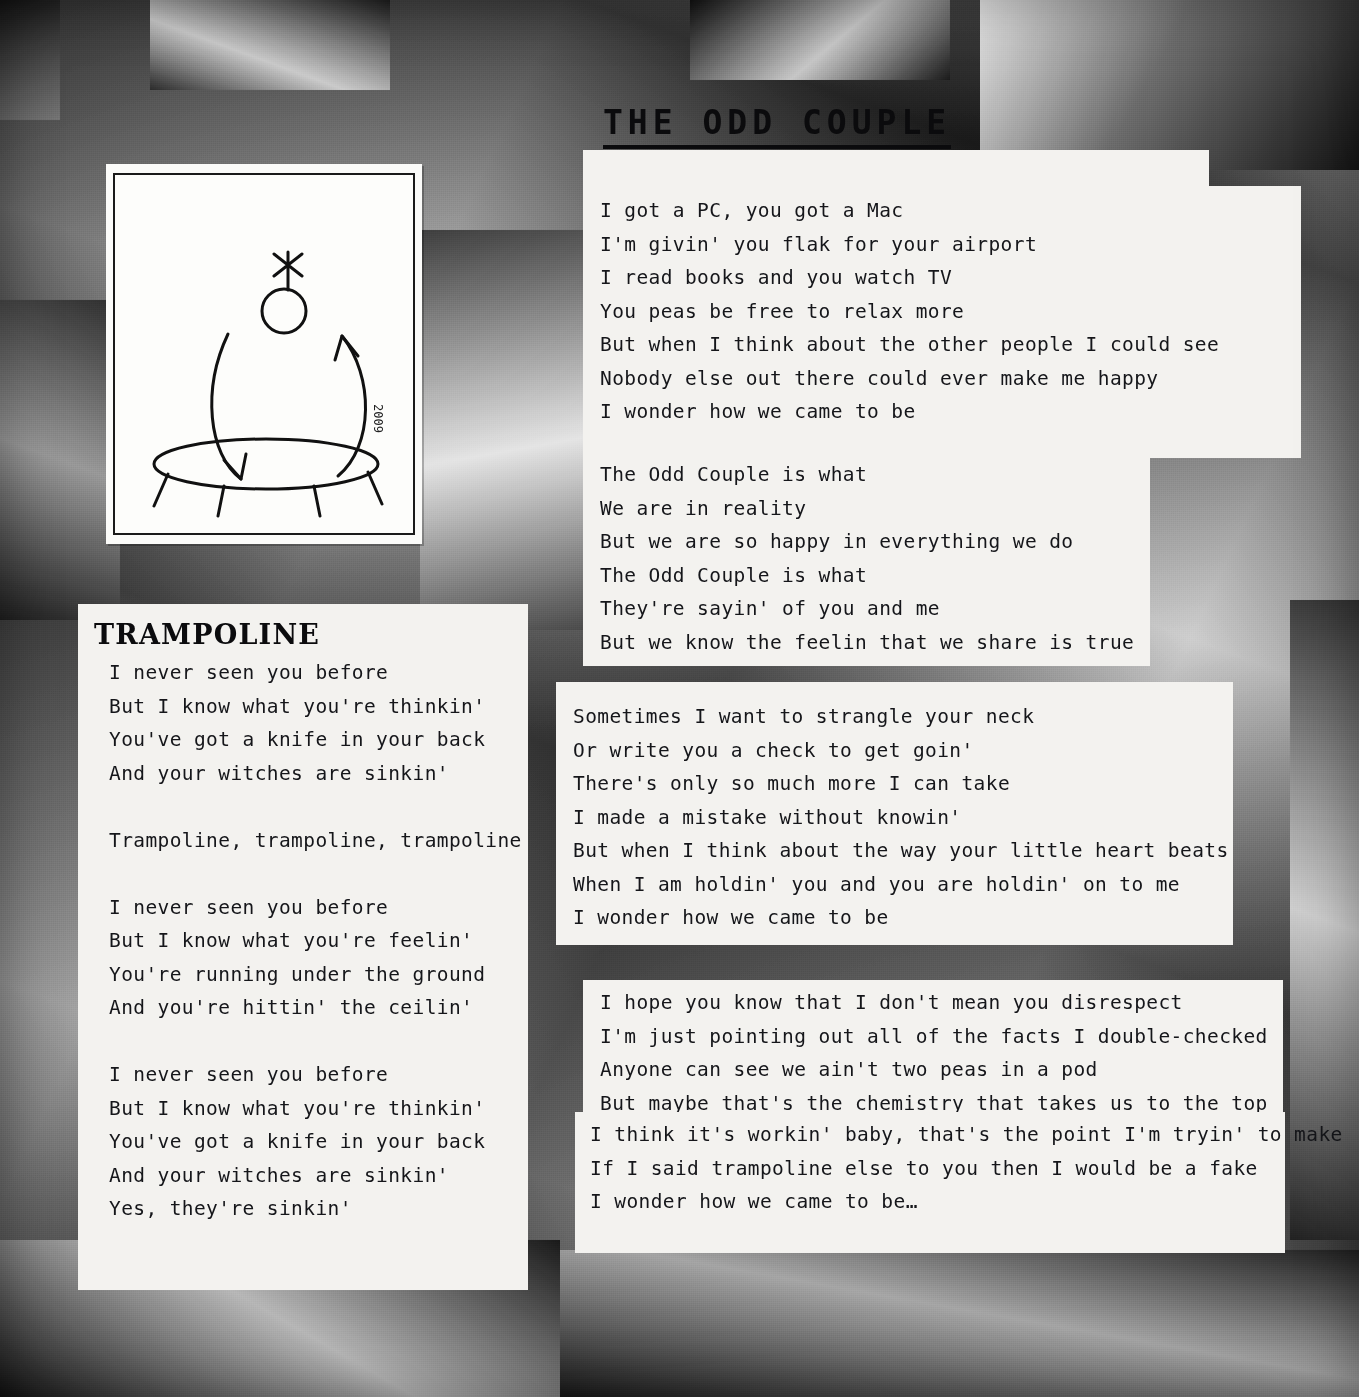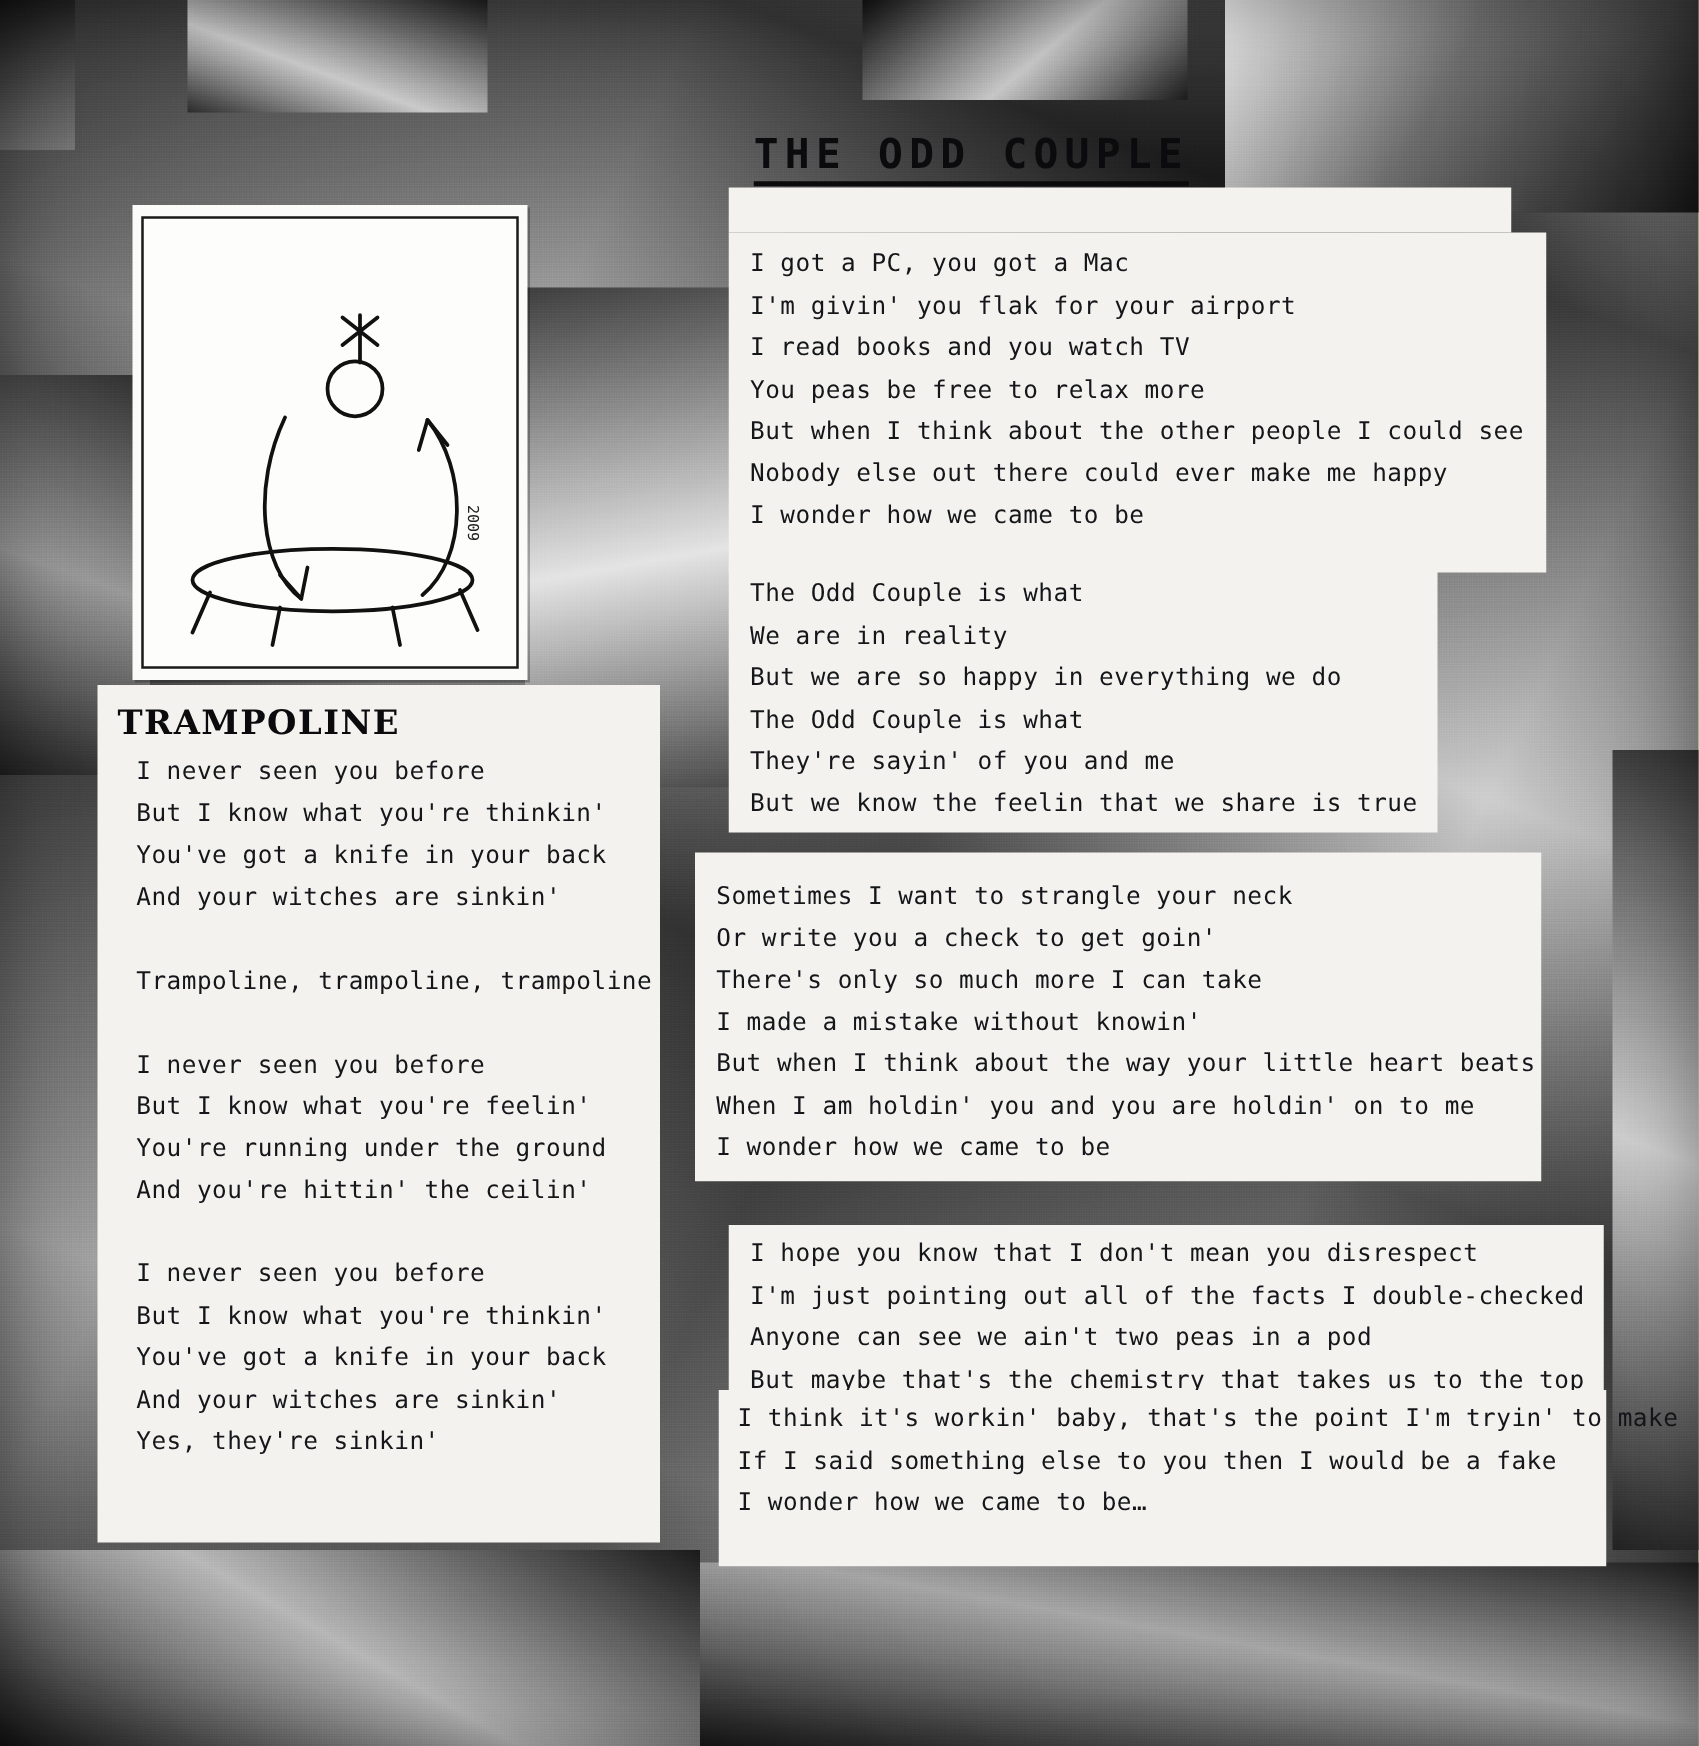--- a/index.html
+++ b/index.html
@@ -77,27 +77,27 @@
     font-family: "DejaVu Serif", serif;
     font-weight: bold;
     font-size: 27px;
     letter-spacing: 1.2px;
     color: #0b0b0d;
     line-height: 34px;
   }
 
   
   #panel-odd-head   { left: 583px; top: 150px;  width: 626px; height: 36px; }
-  #panel-odd-v1     { left: 583px; top: 186px;  width: 654px; height: 264px; padding: 8px 0 0 0; }
+  #panel-odd-v1     { left: 583px; top: 186px;  width: 718px; height: 264px; padding: 8px 0 0 0; }
   #panel-odd-ch1    { left: 583px; top: 452px;  width: 567px; height: 208px; padding: 6px 0 0 0; }
   #panel-odd-v2     { left: 556px; top: 682px;  width: 677px; height: 245px; padding: 18px 0 0 0; }
   #panel-odd-v3     { left: 583px; top: 980px;  width: 700px; height: 142px; padding: 6px 0 0 0; }
   #panel-odd-v4     { left: 575px; top: 1112px; width: 710px; height: 135px; padding: 6px 0 0 0; }
 
-  #panel-tramp      { left: 78px;  top: 548px;  width: 450px; height: 672px; padding: 14px 0 0 0; }
+  #panel-tramp      { left: 78px;  top: 604px;  width: 450px; height: 672px; padding: 14px 0 0 0; }
 
   .ind-odd { padding-left: 17px; }
   .ind-odd2 { padding-left: 15px; }
   .ind-tramp { padding-left: 31px; }
   .title-tramp-wrap { padding-left: 16px; padding-bottom: 4px; }
 
   
   #drawing-card {
     position: absolute;
     left: 106px;
@@ -187,21 +187,21 @@
 
   <div id="panel-odd-v3" class="panel">
     <div class="line ind-odd">I hope you know that I don't mean you disrespect</div>
     <div class="line ind-odd">I'm just pointing out all of the facts I double-checked</div>
     <div class="line ind-odd">Anyone can see we ain't two peas in a pod</div>
     <div class="line ind-odd">But maybe that's the chemistry that takes us to the top</div>
   </div>
 
   <div id="panel-odd-v4" class="panel">
     <div class="line ind-odd2">I think it's workin' baby, that's the point I'm tryin' to make</div>
-    <div class="line ind-odd2">If I said something else to you then I would be a fake</div>
+    <div class="line ind-odd2">If I said trampoline else to you then I would be a fake</div>
     <div class="line ind-odd2">I wonder how we came to be…</div>
   </div>
 
   <div id="panel-tramp" class="panel">
     <div class="title-tramp title-tramp-wrap">TRAMPOLINE</div>
 
     <div class="line ind-tramp">I never seen you before</div>
     <div class="line ind-tramp">But I know what you're thinkin'</div>
     <div class="line ind-tramp">You've got a knife in your back</div>
     <div class="line ind-tramp">And your witches are sinkin'</div>

